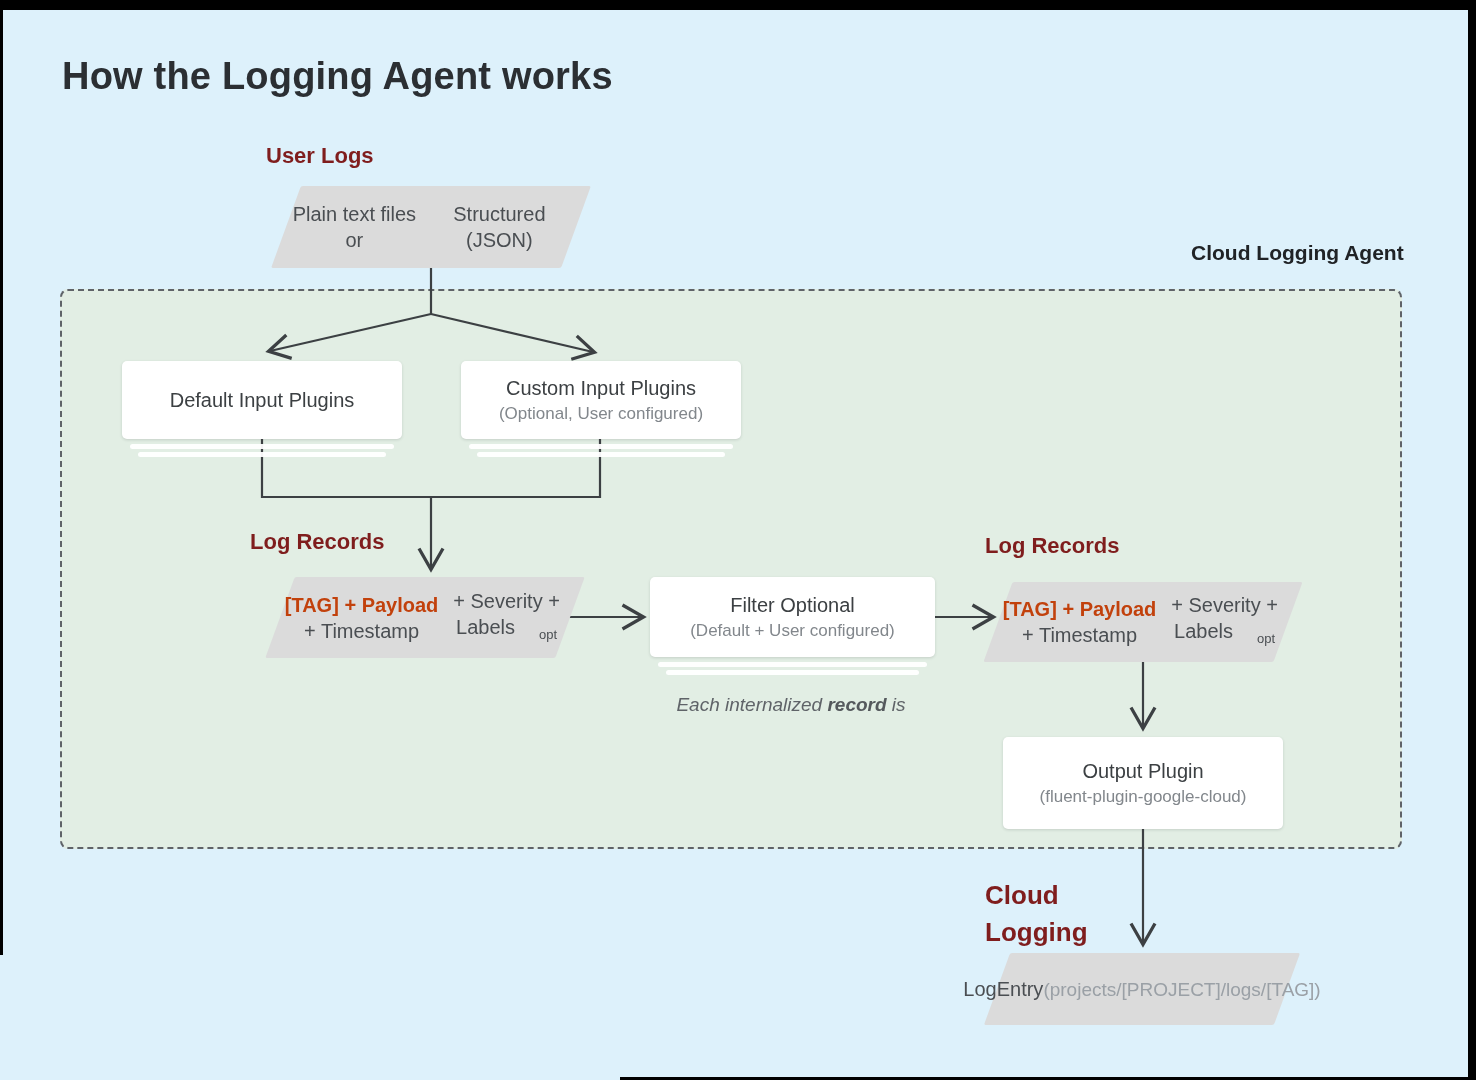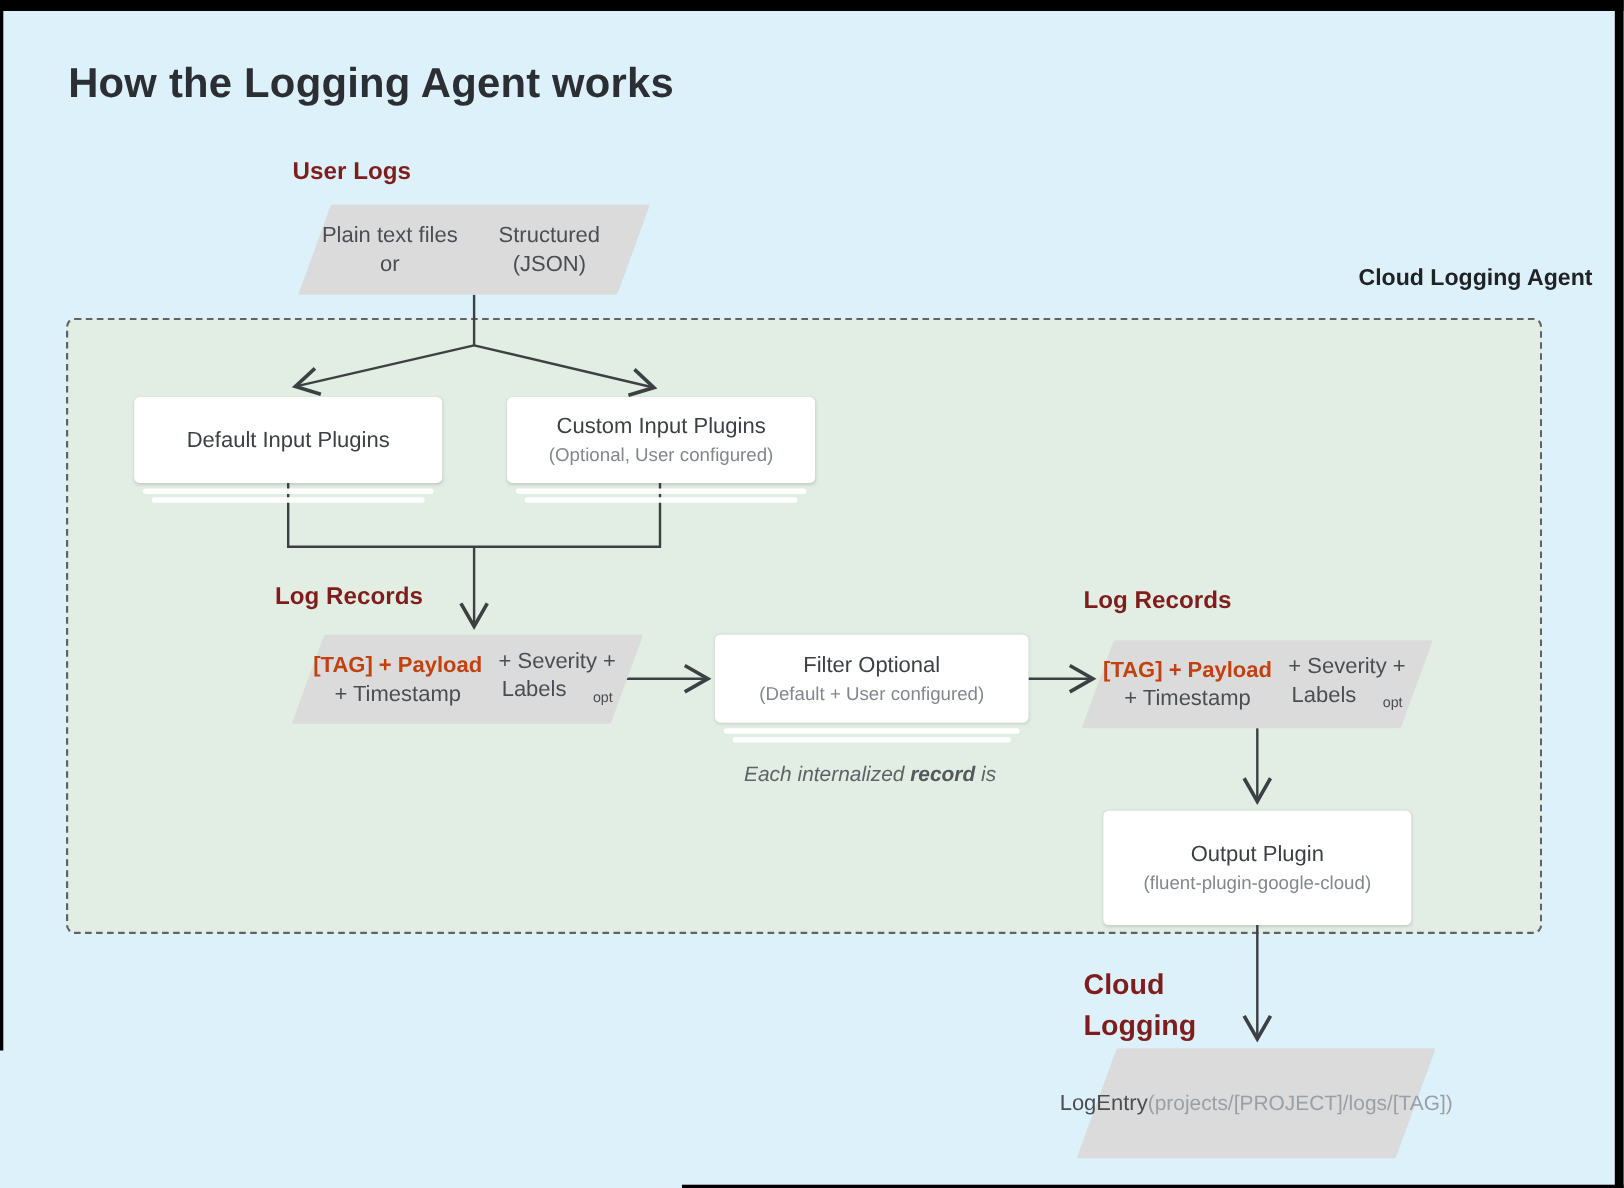--- a/index.html
+++ b/index.html
@@ -65,21 +65,21 @@
     <path d="M431,497 V568" marker-end="url(#arrow)"></path>
     <path d="M566,617 H642" marker-end="url(#arrow)"></path>
     <path d="M935,617 H992" marker-end="url(#arrow)"></path>
     <path d="M1143,662 V727" marker-end="url(#arrow)"></path>
     <path d="M1143,817 V943" marker-end="url(#arrow)"></path>
   </g>
 </svg>
 
 <div class="abs page-title">How the Logging Agent works</div>
 <div class="abs section-label" style="left:266px; top:143px;">User Logs</div>
-<div class="abs agent-label" style="left:1235px; top:241px;">Cloud Logging Agent</div>
+<div class="abs agent-label" style="left:1191px; top:241px;">Cloud Logging Agent</div>
 <div class="abs section-label" style="left:250px; top:529px;">Log Records</div>
 <div class="abs section-label" style="left:985px; top:533px;">Log Records</div>
 <div class="abs section-label" style="left:985px; top:877px; font-size:26px; line-height:37px;">
   <div>Cloud</div>
   <div>Logging</div>
 </div>
 
 <div class="para" style="left:286px; top:186px; width:290px; height:82px;">
   <div class="bg"></div>
   <div class="content">
@@ -121,26 +121,26 @@
 </div>
 
 <div class="para" style="left:998px; top:582px; width:290px; height:80px;">
   <div class="bg"></div>
   <div class="content">
     <div class="l"><b>[TAG] + Payload</b><span> + Timestamp</span></div>
     <div class="l"><span>+ Severity + Labels</span><sub class="sub">opt</sub></div>
   </div>
 </div>
 
-<div class="abs node" style="left:1003px; top:737px; width:280px; height:104px;">
+<div class="abs node" style="left:1003px; top:737px; width:280px; height:92px;">
   <div class="t">Output Plugin</div>
   <div class="s">(fluent-plugin-google-cloud)</div>
 </div>
 
-<div class="para" style="left:997px; top:953px; width:290px; height:100px;">
+<div class="para" style="left:997px; top:953px; width:290px; height:72px;">
   <div class="bg"></div>
   <div class="content">
     <div class="title">LogEntry</div>
     <div class="subtitle">(projects/[PROJECT]/logs/[TAG])</div>
   </div>
 </div>
 
 <div class="edge" style="left:0; top:0; width:1476px; height:10px;"></div>
 <div class="edge" style="left:1468px; top:0; width:8px; height:1080px;"></div>
 <div class="edge" style="left:0; top:0; width:3px; height:955px;"></div>

